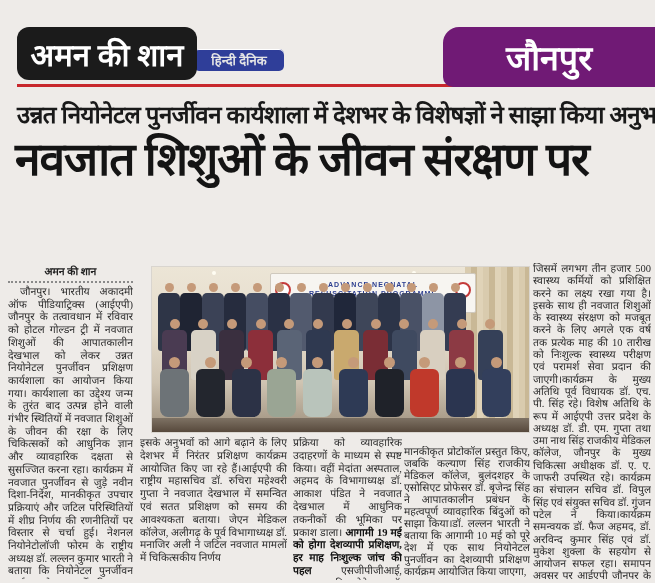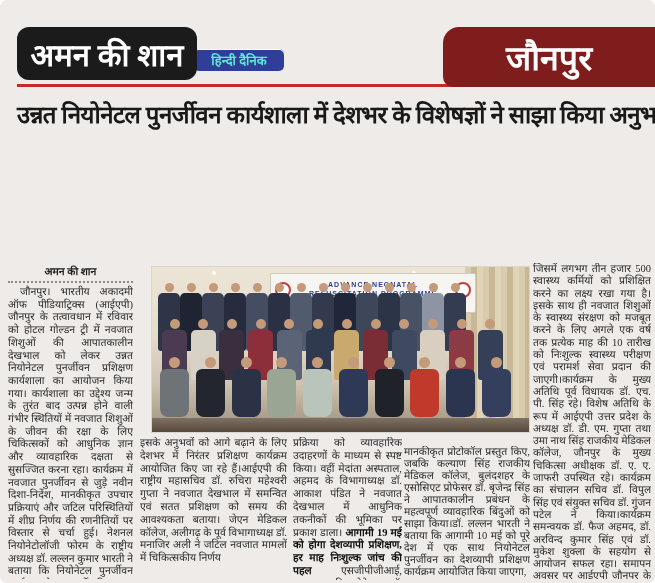--- a/index.html
+++ b/index.html
@@ -1,39 +1,38 @@
 <!DOCTYPE html>
 <html><head>
 <meta charset="utf-8">
 <style>
   html,body{margin:0;padding:0;}
   .page{
     position:relative;width:655px;height:583px;overflow:hidden;
     background:#eeebe8;
     font-family:"Liberation Serif","DejaVu Sans",sans-serif;
     color:#1e1e1e;
-    border-radius:7px;
   }
   
   .masthead-left{
     position:absolute;left:17px;top:27px;width:180px;height:53px;
     background:#1b1b1b;border-radius:12px;z-index:3;
     display:flex;align-items:center;justify-content:center;
     color:#fff;font-size:31px;font-weight:900;white-space:nowrap;
   }
   .masthead-tag{
     position:absolute;left:194px;top:49px;width:90px;height:22px;
     background:#2f3e99;border-radius:5px;z-index:2;
     box-shadow:inset 0 1px 0 #ffffff;
     display:flex;align-items:center;justify-content:center;
-    color:#5eead4;font-size:13px;font-weight:700;white-space:nowrap;
+    color:#e5e5e5;font-size:13px;font-weight:700;white-space:nowrap;
   }
   .masthead-right{
     position:absolute;left:443px;top:27px;width:212px;height:60px;
-    background:#7f1d1d;border-radius:16px 0 0 10px;z-index:3;
+    background:#701a75;border-radius:16px 0 0 10px;z-index:3;
     display:flex;align-items:center;justify-content:center;
     color:#fff;font-size:34px;font-weight:900;white-space:nowrap;
   }
   .red-rule{
     position:absolute;left:17px;top:84px;width:638px;height:3px;
     background:#c8272c;z-index:1;
   }
   
   .kicker{
     position:absolute;left:17px;top:97px;width:624px;
@@ -107,20 +106,21 @@
   </div>
   <div class="masthead-tag">
     <span>हिन्दी दैनिक</span>
   </div>
   <div class="masthead-right">
     <span>जौनपुर</span>
   </div>
 
   <div class="kicker">उन्नत नियोनेटल पुनर्जीवन कार्यशाला में देशभर के विशेषज्ञों ने साझा किया अनुभव</div>
   <div class="headline">
+    <div>नवजात शिशुओं के जीवन संरक्षण पर</div>
   </div>
 
   <div class="col1 bodytext">
     <div class="dateline">अमन की शान</div>
     <div class="dotted-rule"></div>
     <p>जौनपुर। भारतीय अकादमी ऑफ पीडियाट्रिक्स (आईएपी) जौनपुर के तत्वावधान में रविवार को होटल गोल्डन ट्री में नवजात शिशुओं की आपातकालीन देखभाल को लेकर उन्नत नियोनेटल पुनर्जीवन प्रशिक्षण कार्यशाला का आयोजन किया गया। कार्यशाला का उद्देश्य जन्म के तुरंत बाद उत्पन्न होने वाली गंभीर स्थितियों में नवजात शिशुओं के जीवन की रक्षा के लिए चिकित्सकों को आधुनिक ज्ञान और व्यावहारिक दक्षता से सुसज्जित करना रहा। कार्यक्रम में नवजात पुनर्जीवन से जुड़े नवीन दिशा-निर्देश, मानकीकृत उपचार प्रक्रियाएं और जटिल परिस्थितियों में शीघ्र निर्णय की रणनीतियों पर विस्तार से चर्चा हुई। नेशनल नियोनेटोलॉजी फोरम के राष्ट्रीय अध्यक्ष डॉ. लल्लन कुमार भारती ने बताया कि नियोनेटल पुनर्जीवन कार्यक्रम ने 35 वर्षों की सफल यात्रा पूरी कर ली है और</p>
   </div>
 
   <div class="photo">
     <div class="ceiling-lights"></div>

